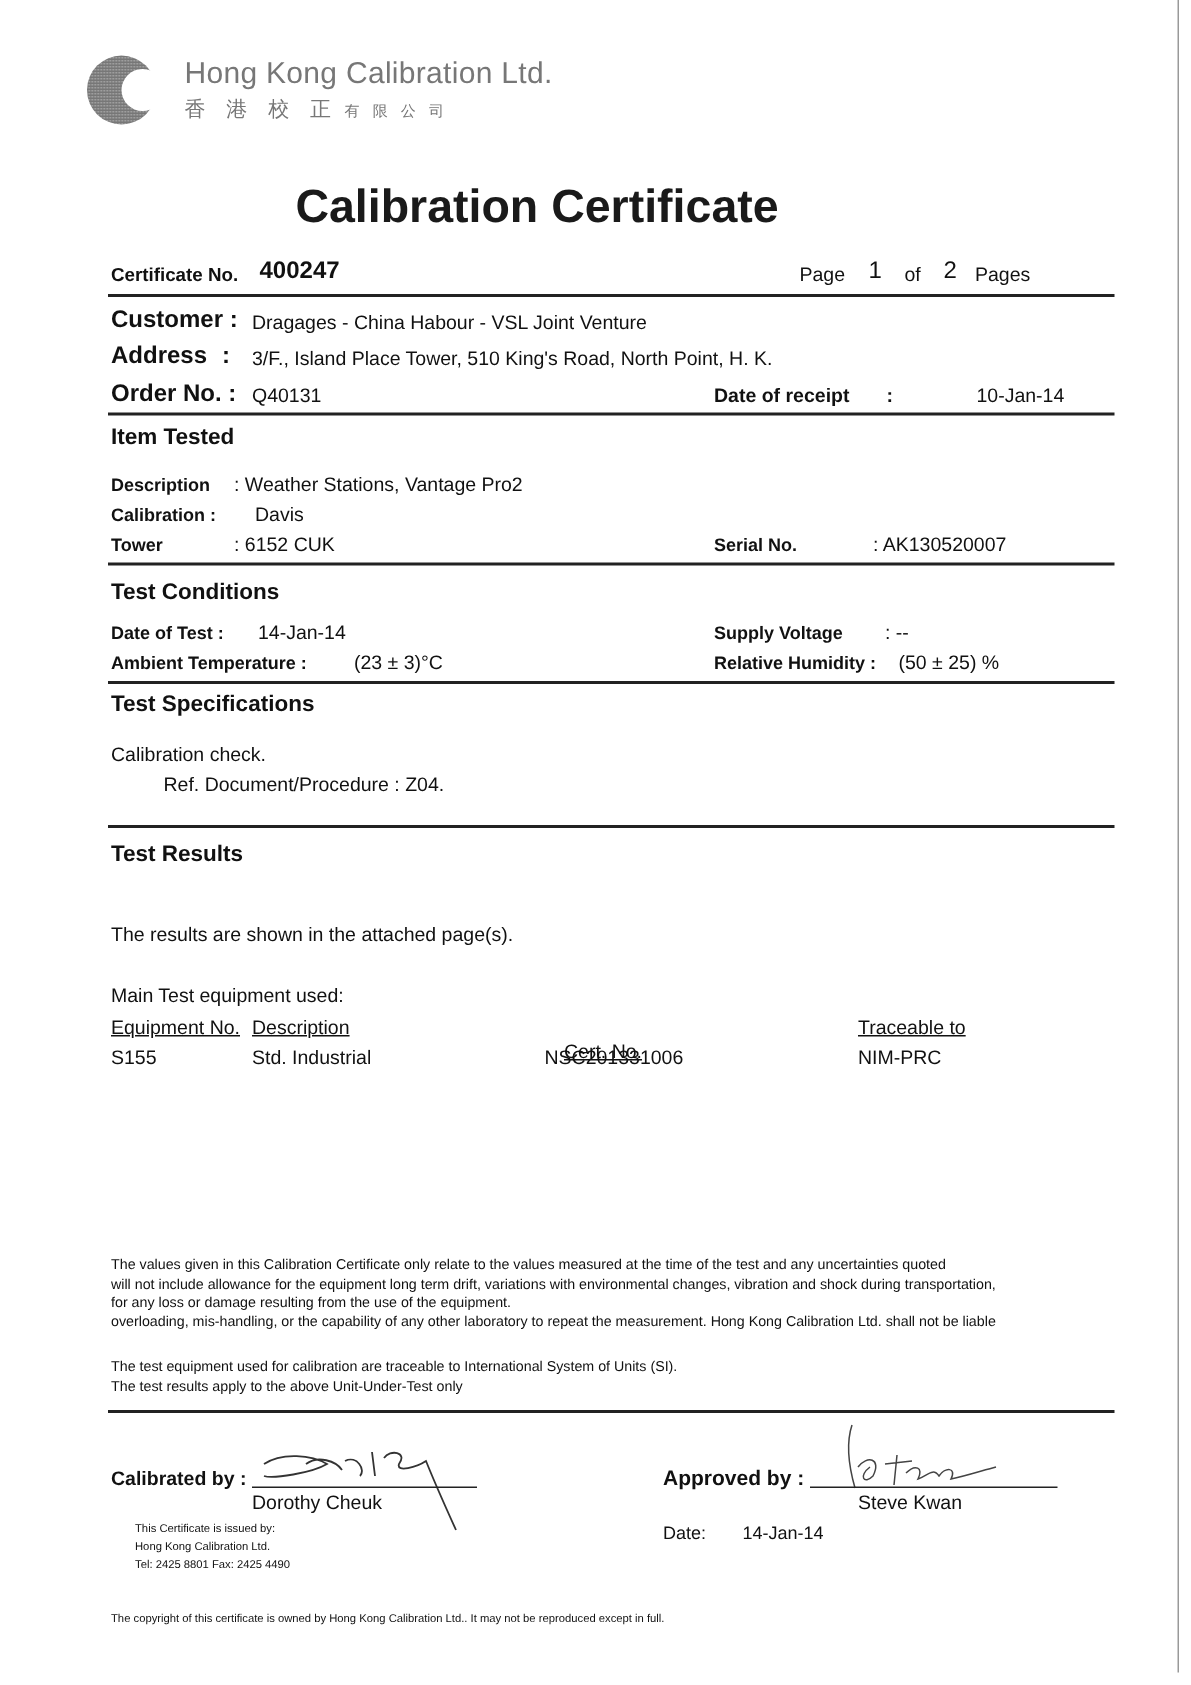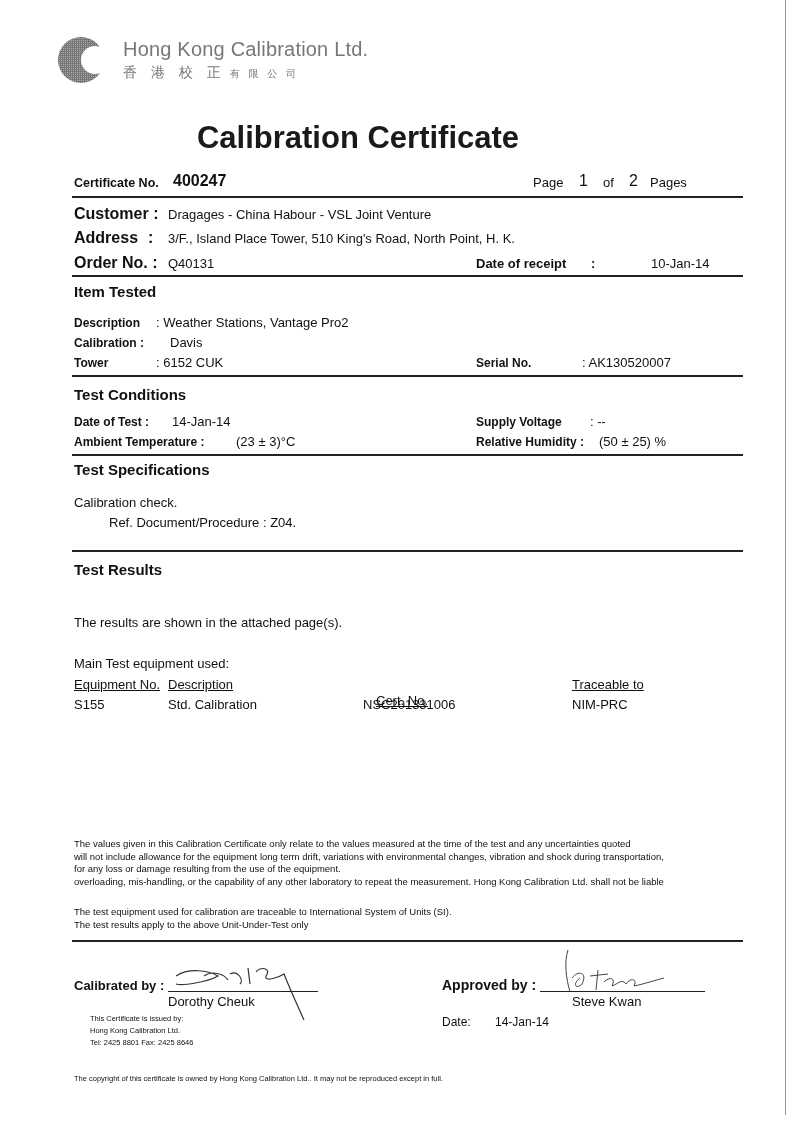--- a/index.html
+++ b/index.html
@@ -91,21 +91,21 @@
 <div class="abs val" style="left:74px; top:615px;">The results are shown in the attached page(s).</div>
 <div class="abs val" style="left:74px; top:656px;">Main Test equipment used:</div>
 
 <div class="abs val u" style="left:74px; top:677px;">Equipment No.</div>
 <div class="abs val u" style="left:168px; top:677px;">Description</div>
 <div class="abs val u" style="left:376px; top:677px;margin-top:16px;">Cert. No.</div>
 <div class="abs val u" style="left:572px; top:677px;">Traceable to</div>
 
 <div>
   <div class="abs val" style="left:74px; top:697px;">S155</div>
-  <div class="abs val" style="left:168px; top:697px;">Std. Calibration</div>
+  <div class="abs val" style="left:168px; top:697px;">Std. Industrial</div>
   <div class="abs val" style="left:363px; top:697px;">NSC201331006</div>
   <div class="abs val" style="left:572px; top:697px;">NIM-PRC</div>
 </div>
 
 <div class="abs fine" style="left:74px; top:838px;">
   <div>The values given in this Calibration Certificate only relate to the values measured at the time of the test and any uncertainties quoted</div>
   <div>will not include allowance for the equipment long term drift, variations with environmental changes, vibration and shock during transportation,</div>
   <div>for any loss or damage resulting from the use of the equipment.</div>
   <div>overloading, mis-handling, or the capability of any other laboratory to repeat the measurement.  Hong Kong Calibration Ltd. shall not be liable</div>
 </div>
@@ -127,17 +127,17 @@
   <path d="M8 2 C 4 14, 6 30, 10 44 M 12 30 C 18 22, 28 24, 22 36 C 16 42, 12 36, 20 30 M 30 28 L 48 26 M 38 22 L 36 42 M 44 34 C 50 28, 56 30, 52 38 C 58 36, 62 30, 66 36 C 70 30, 78 30, 74 38 C 84 36, 96 32, 104 30" fill="none" stroke="#444" stroke-width="1"></path>
 </svg>
 <div class="sig-line" style="left:540px; top:991px; width:165px;"></div>
 <div class="abs val" style="left:572px; top:994px;">Steve Kwan</div>
 <div class="abs val" style="left:442px; top:1015px; font-size:12px;">Date:</div>
 <div class="abs val" style="left:495px; top:1015px; font-size:12px;">14-Jan-14</div>
 
 <div class="abs tiny" style="left:74px; top:1013px;margin-left:16px;">
   <div>This Certificate is issued by:</div>
   <div>Hong Kong Calibration Ltd.</div>
-  <div>Tel: 2425 8801   Fax: 2425 8646</div>
+  <div>Tel: 2425 8801   Fax: 2425 4490</div>
 </div>
 <div class="abs tiny" style="left:74px; top:1073px;">The copyright of this certificate is owned by Hong Kong Calibration Ltd.. It may not be reproduced except in full.</div>
 
 <div class="vline"></div>
 
 </body></html>

